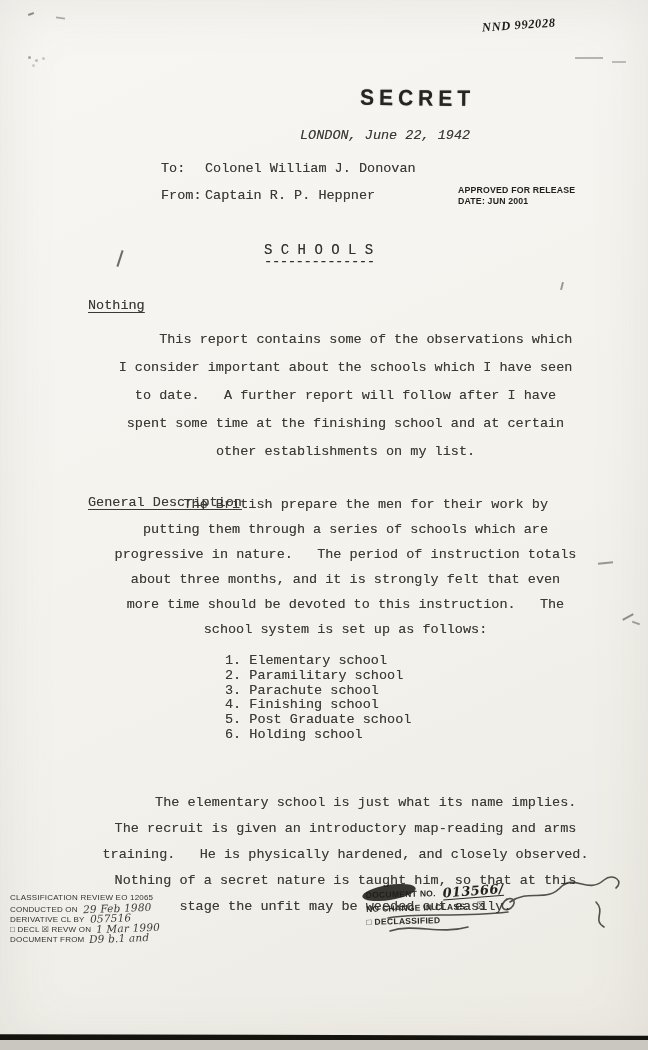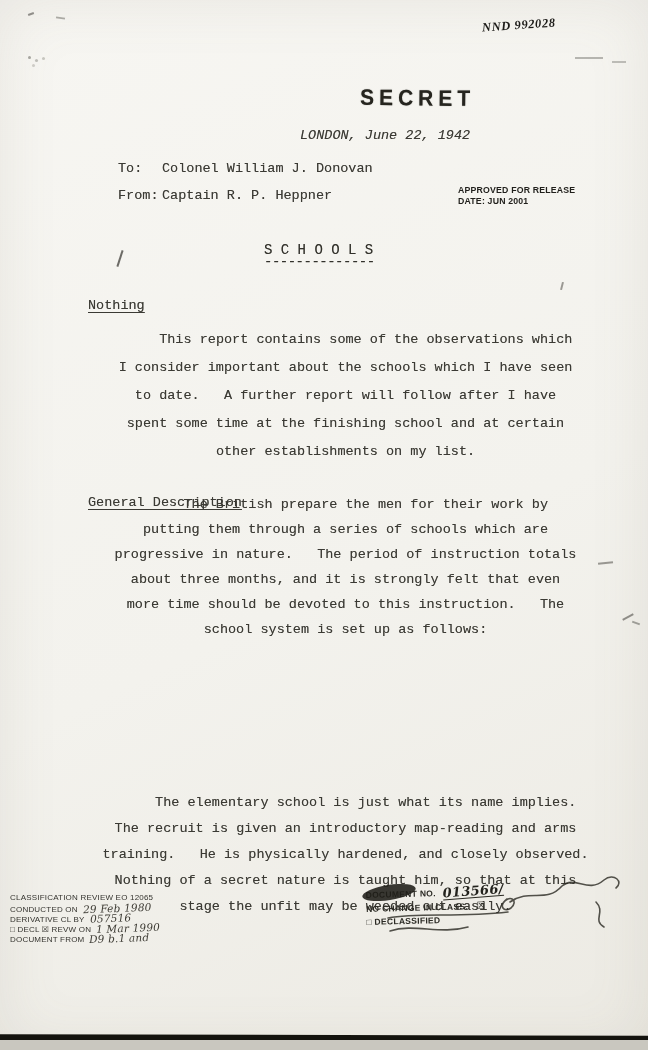--- a/index.html
+++ b/index.html
@@ -40,21 +40,21 @@
   .approved {
     left: 458px; top: 184px;
     font-family: "Liberation Sans", "DejaVu Sans", sans-serif;
     font-weight: 700; font-size: 9.5px; line-height: 11px;
     letter-spacing: 0.2px; color: #201f1b;
     transform: scaleX(0.92); transform-origin: left top;
   }
   
   .dateline { left: 300px; top: 128px; font-style: italic; }
   .addr-row { display: flex; }
-  .addr-row .lbl { width: 44px; flex: none; }
+  .addr-row .lbl { width: 44px; flex: none; margin-left: 43px; }
   .to-row { left: 118px; top: 161px; }
   .from-row { left: 118px; top: 188px; align-items: flex-end; }
   
   .doc-title { left: 264px; top: 242px; font-size: 14px; color: #32312b; }
   .doc-title-underline { left: 264px; top: 254px; font-size: 14px; letter-spacing: -0.5px; color: #32312b; }
   
   .heading { text-decoration: underline; text-underline-offset: 3px; }
   .h-general { left: 88px; top: 298px; }
   .para { width: 515px; text-align: center; }
   .p1 { left: 88px; top: 326px; line-height: 28px; }
@@ -160,20 +160,26 @@
 other establishments on my list.</div>
 
   <div class="abs type heading h-desc">General Description</div>
   <div class="abs type para p2">     The British prepare the men for their work by
 putting them through a series of schools which are
 progressive in nature.   The period of instruction totals
 about three months, and it is strongly felt that even
 more time should be devoted to this instruction.   The
 school system is set up as follows:</div>
 
+  <div class="abs type school-list">1.  Elementary school
+2.  Paramilitary school
+3.  Parachute school
+4.  Finishing school
+5.  Post Graduate school
+6.  Holding school</div>
 
   <div class="abs type para p3">     The elementary school is just what its name implies.
 The recruit is given an introductory map-reading and arms
 training.   He is physically hardened, and closely observed.
 Nothing of a secret nature is taught him, so that at this
 stage the unfit may be weeded out easily.</div>
 
   <div class="abs footer-left">
     <div class="fl-row">
       <span>CLASSIFICATION REVIEW EO 12065</span>

